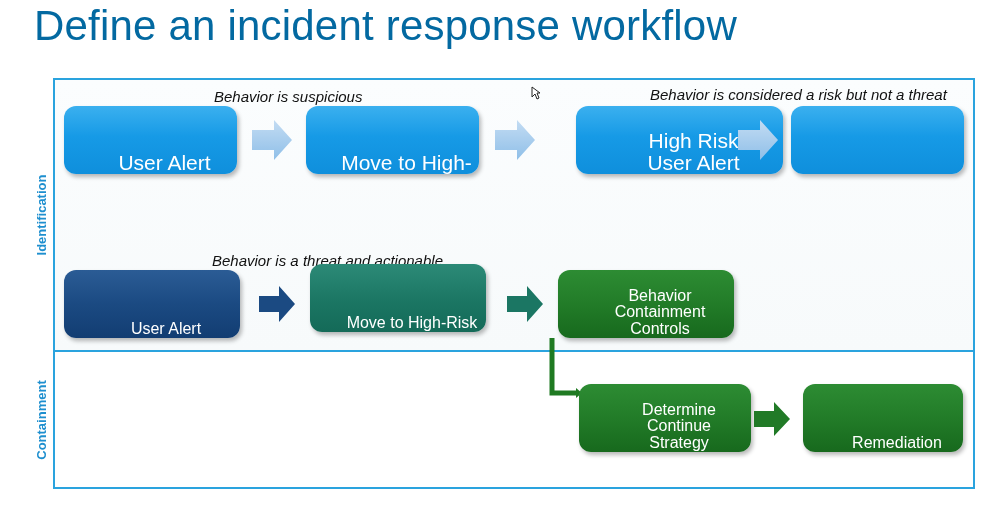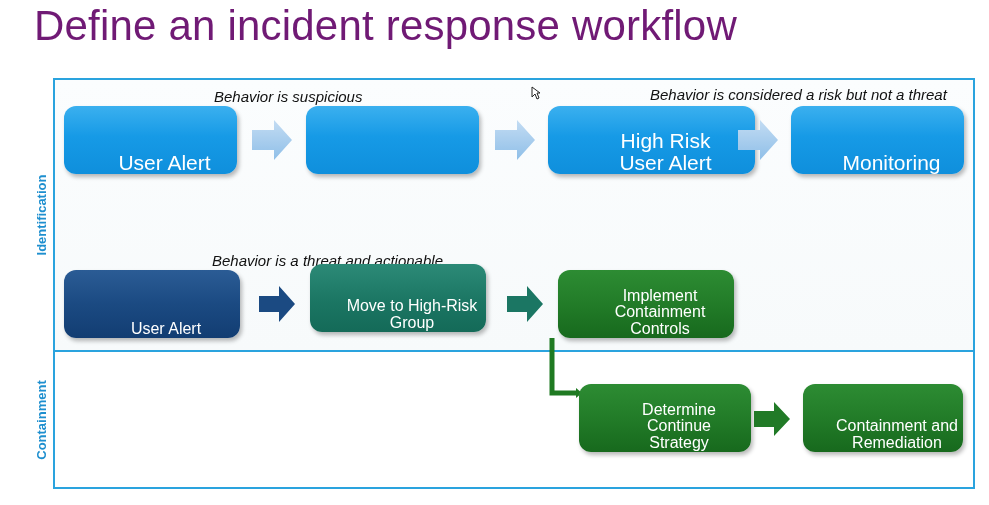--- a/index.html
+++ b/index.html
@@ -1,21 +1,21 @@
 <!DOCTYPE html>
 <html><head>
 <meta charset="utf-8">
 <style>
   * { box-sizing: border-box; margin: 0; padding: 0; }
   html, body { width: 989px; height: 505px; background: #ffffff; overflow: hidden; }
   body { position: relative; font-family: "Liberation Sans", sans-serif; }
 
   .title {
     position: absolute; left: 34px; top: 2px;
-    font-size: 42px; color: #701a75; font-weight: normal; letter-spacing: 0.2px;
+    font-size: 42px; color: #0369a1; font-weight: normal; letter-spacing: 0.2px;
   }
 
   .frame {
     position: absolute; left: 53px; top: 78px; width: 922px; height: 411px;
     border: 2px solid #2aa3de; background: #ffffff;
   }
   .frame-top-bg {
     position: absolute; left: 55px; top: 80px; width: 918px; height: 270px;
     background: linear-gradient(180deg, #fbfdfe 0%, #f7fafb 100%);
   }
@@ -83,31 +83,31 @@
 <div class="note" style="left:650px; top:86px;">Behavior is considered a risk but not a threat</div>
 <div class="note" style="left:212px; top:252px;">Behavior is a threat and actionable</div>
 
 <div class="box blue-big" style="left:64px; top:106px; width:173px; height:68px;">
   <div>
       <span>User Alert</span>
     </div>
 </div>
 <div class="box blue-big" style="left:306px; top:106px; width:173px; height:68px;">
   <div>
+      <span>Move to High-</span>
     </div>
 </div>
-<div class="box blue-big" style="left:548px; top:106px; width:207px; height:68px;">
+<div class="box blue-big" style="left:576px; top:106px; width:207px; height:68px;">
   <div>
       <span>High Risk</span>
       <span>User Alert</span>
     </div>
 </div>
 <div class="box blue-big" style="left:791px; top:106px; width:173px; height:68px;">
   <div>
-      <span>Monitoring</span>
     </div>
 </div>
 
 <svg class="arrow" style="left:250px; top:118px;" width="44" height="44">
   <defs>
       <linearGradient id="lg1" x1="0" y1="0" x2="0" y2="1">
         <stop offset="0" stop-color="#c3dcf3"></stop>
         <stop offset="1" stop-color="#8fbfe8"></stop>
       </linearGradient>
     </defs>
@@ -121,26 +121,25 @@
 </svg>
 
 <div class="box navy" style="left:64px; top:270px; width:176px; height:68px;">
   <div>
       <span>User Alert</span>
     </div>
 </div>
 <div class="box teal" style="left:310px; top:264px; width:176px; height:68px;">
   <div>
       <span>Move to High-Risk</span>
-      <span>Group</span>
     </div>
 </div>
 <div class="box green" style="left:558px; top:270px; width:176px; height:68px;">
   <div>
-      <span>Implement</span>
+      <span>Behavior</span>
       <span>Containment</span>
       <span>Controls</span>
     </div>
 </div>
 
 <svg class="arrow" style="left:257px; top:284px;" width="40" height="40">
   <polygon points="2,12 22,12 22,2 38,20 22,38 22,28 2,28" fill="#1b4a82"></polygon>
 </svg>
 <svg class="arrow" style="left:505px; top:284px;" width="40" height="40">
   <polygon points="2,12 22,12 22,2 38,20 22,38 22,28 2,28" fill="#1b7663"></polygon>
@@ -153,21 +152,20 @@
 
 <div class="box green" style="left:579px; top:384px; width:172px; height:68px;">
   <div>
       <span>Determine</span>
       <span>Continue</span>
       <span>Strategy</span>
     </div>
 </div>
 <div class="box green" style="left:803px; top:384px; width:160px; height:68px;">
   <div>
-      <span>Containment and</span>
       <span>Remediation</span>
     </div>
 </div>
 
 <svg class="arrow" style="left:752px; top:400px;" width="40" height="38">
   <polygon points="2,11 22,11 22,2 38,19 22,36 22,27 2,27" fill="#217a27"></polygon>
 </svg>
 
 <svg class="cursor" width="10" height="14">
   <polygon points="1,1 1,11 4,8 6,13 8,12 6,7 9,7" fill="#ffffff" stroke="#222" stroke-width="1"></polygon>

